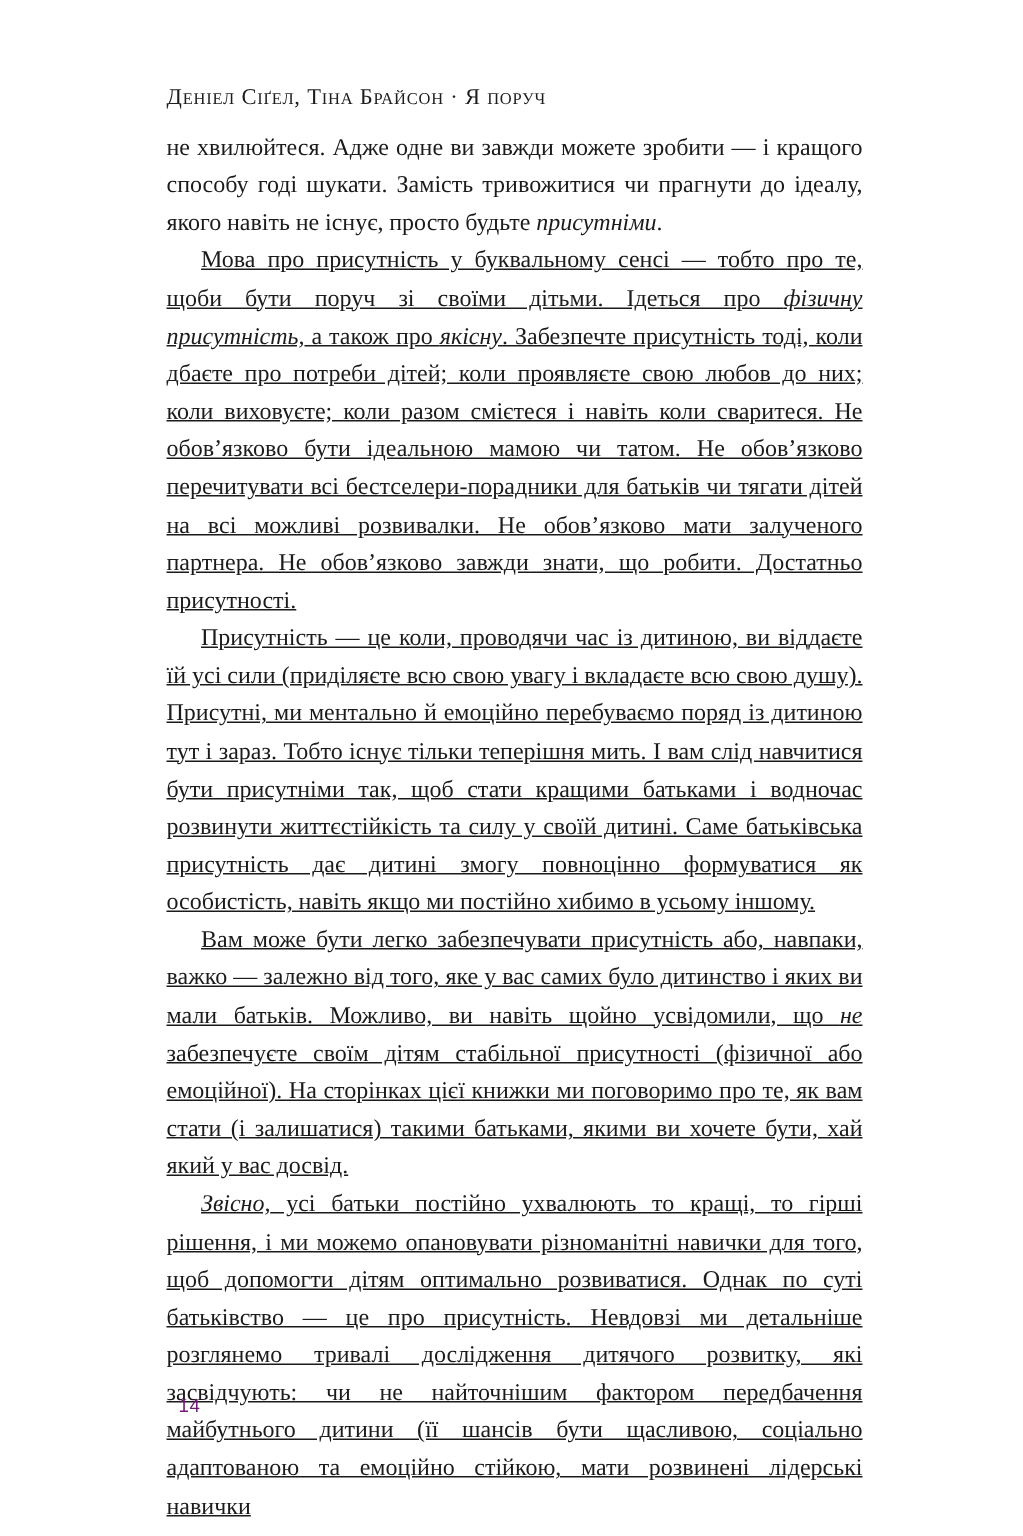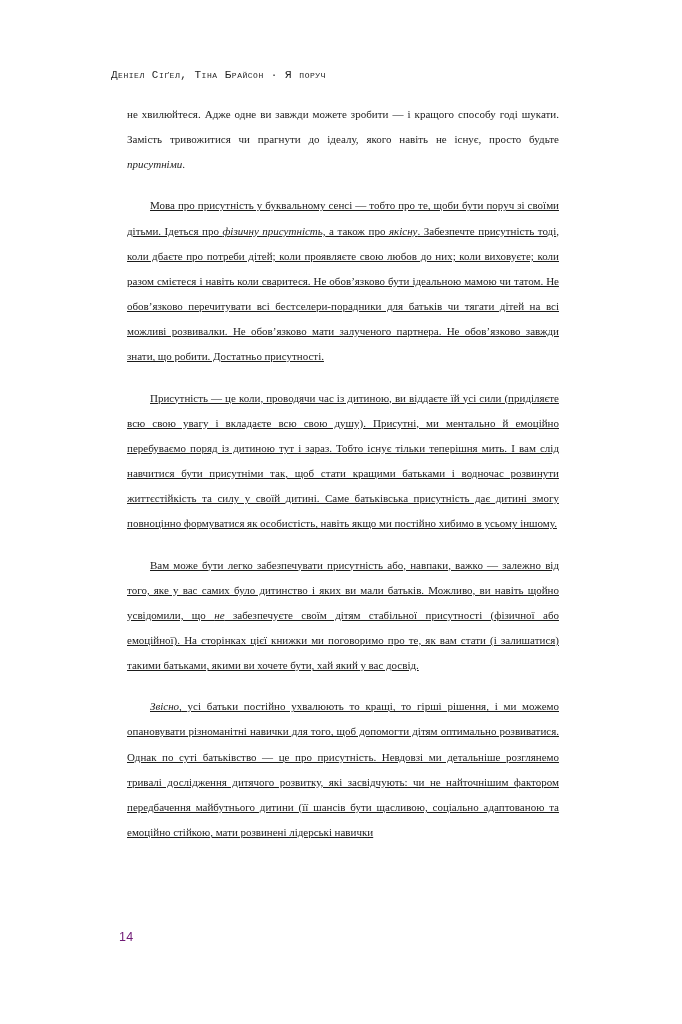--- a/index.html
+++ b/index.html
@@ -22,44 +22,44 @@
     inset: 0;
     width: 682px;
     height: 1024px;
     background: #ffffff;
   }
 
   
   .running-head {
     position: absolute;
     left: 111px;
-    top: 69px;
-    font-family: Liberation Mono, monospace;
-    font-size: 11px;
+    top: 57px;
+    font-family: Liberation Serif, serif;
+    font-size: 15px;
     letter-spacing: 0.52px;
     color: #1d1d1d;
     white-space: nowrap;
     font-weight: 400;
     font-variant: small-caps;
     font-feature-settings: "smcp";
   }
 
   
   .text-block {
     position: absolute;
     left: 111px;
     top: 86px;
     width: 464px;
   }
 
   p.para {
-    margin: 16px;
+    margin: 0;
     text-align: justify;
     text-justify: inter-word;
-    font-size: 11px;
+    font-size: 16px;
     line-height: 25.15px;
     hyphens: manual;
     -webkit-hyphens: manual;
     word-spacing: -0.15px;
   }
   p.para + p.para {
     text-indent: 23px;
     text-decoration: underline;
   }
   p.para.first {

